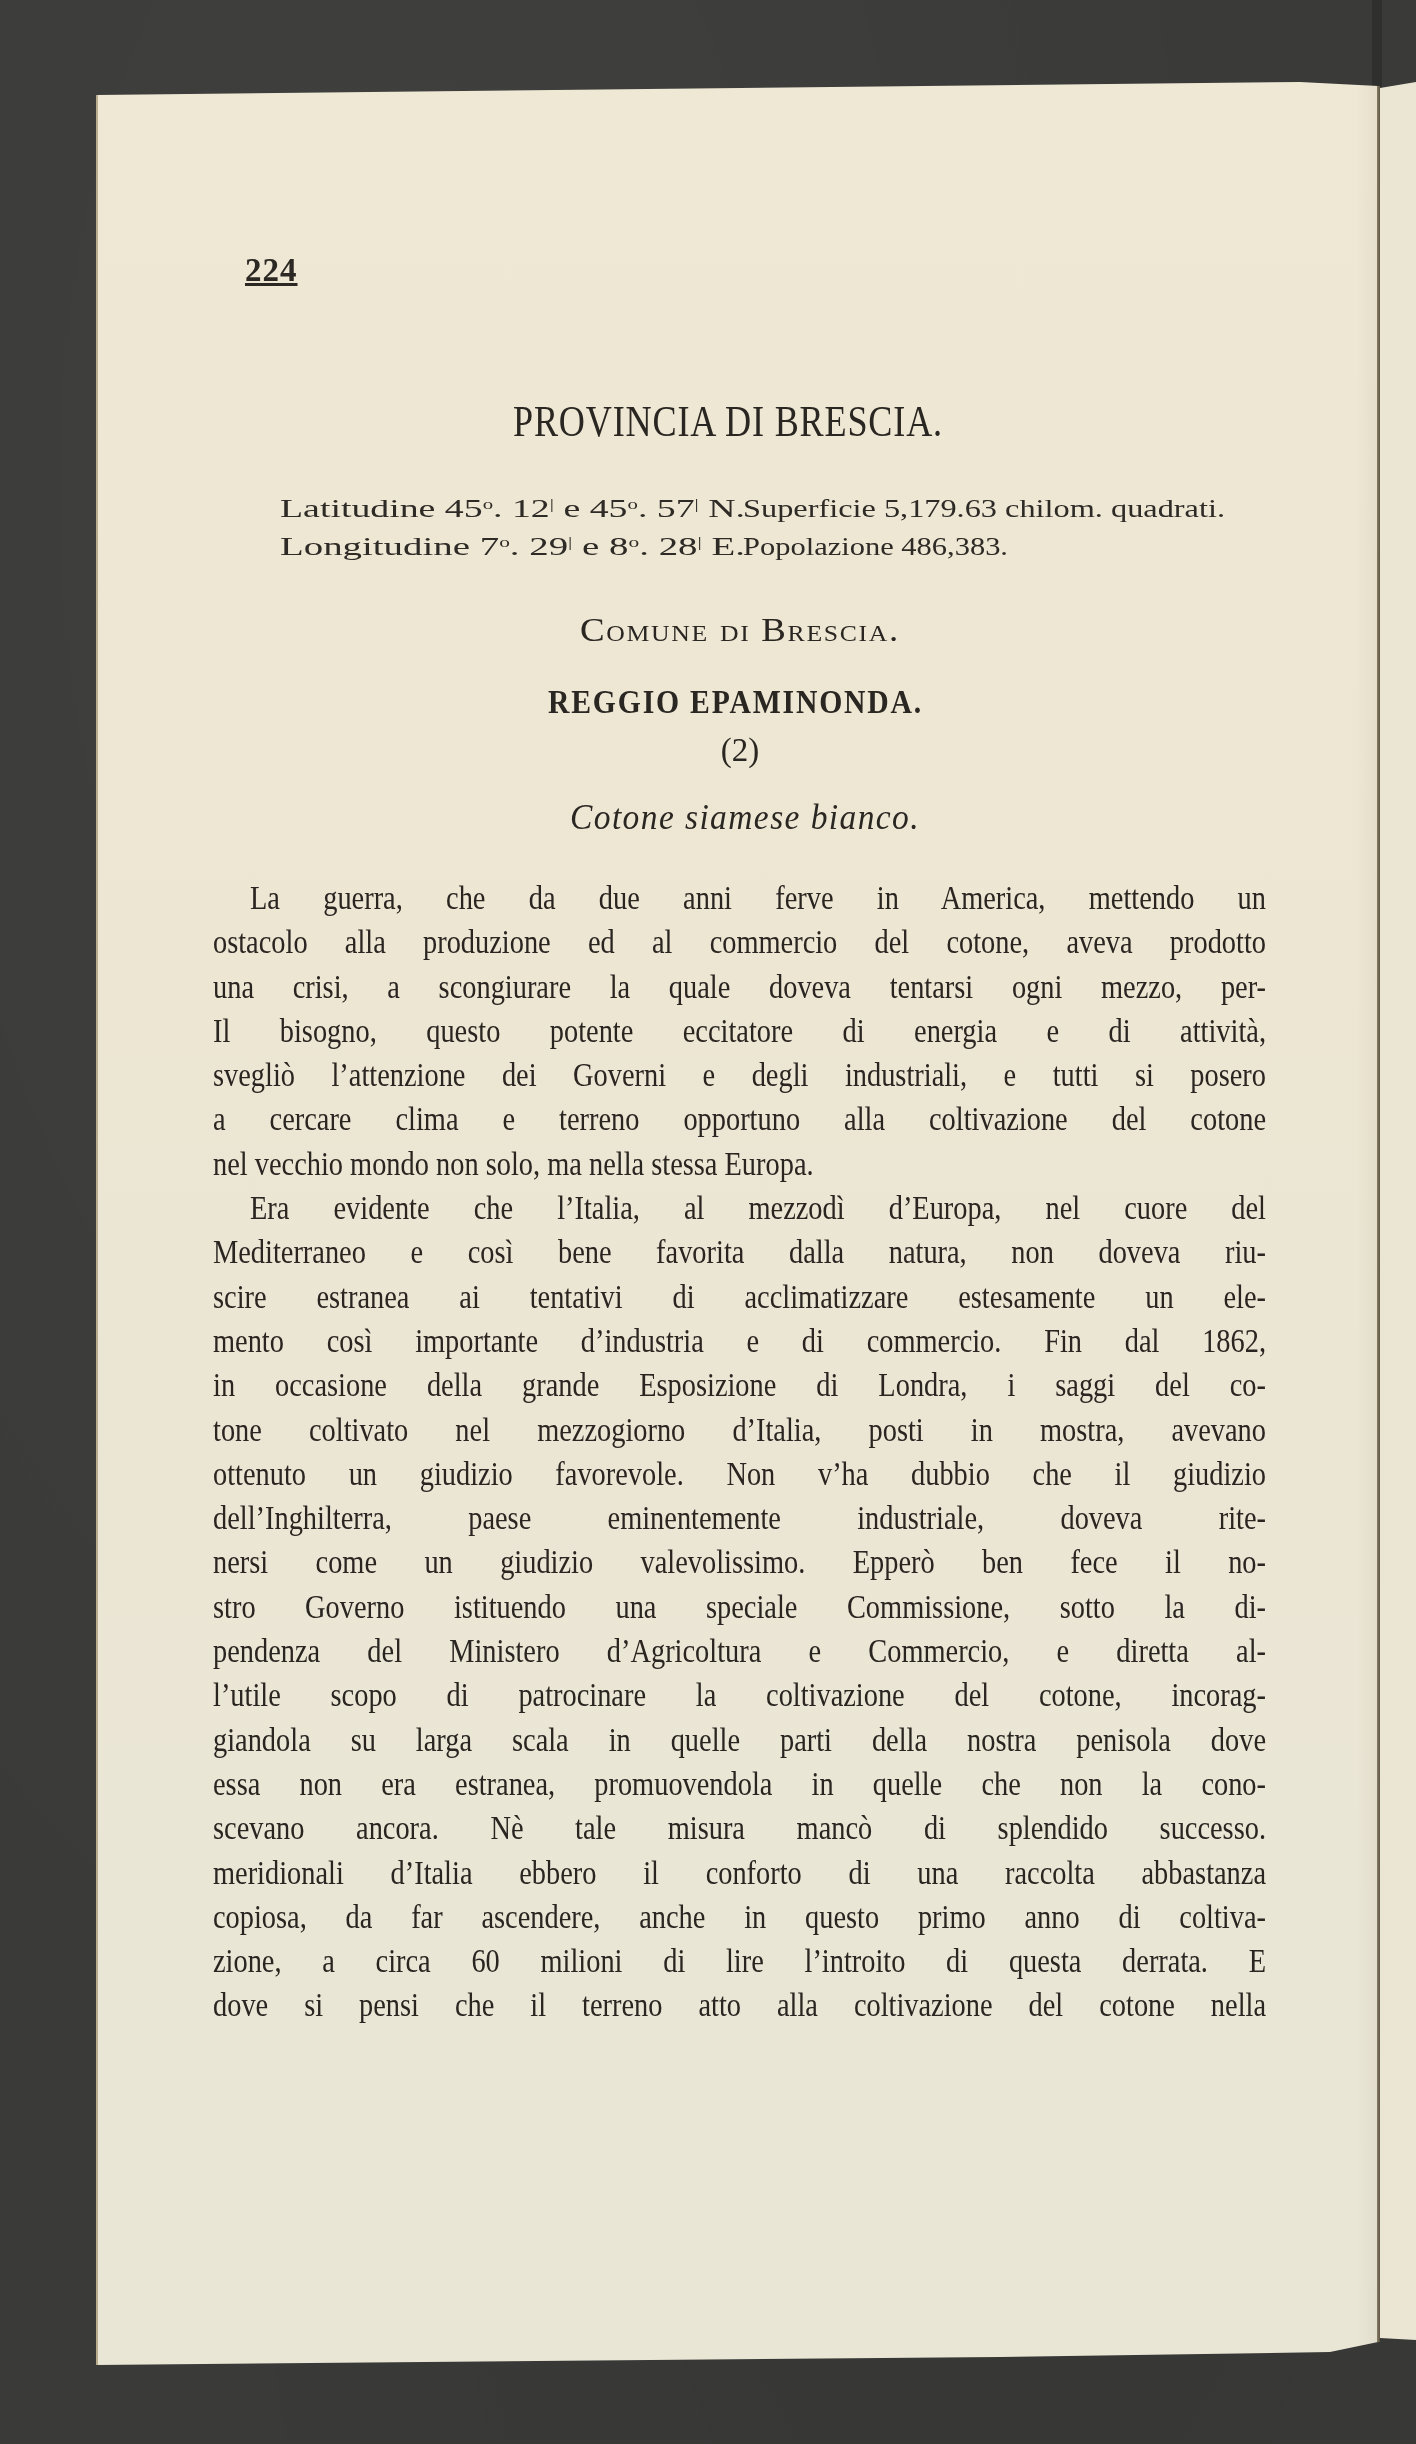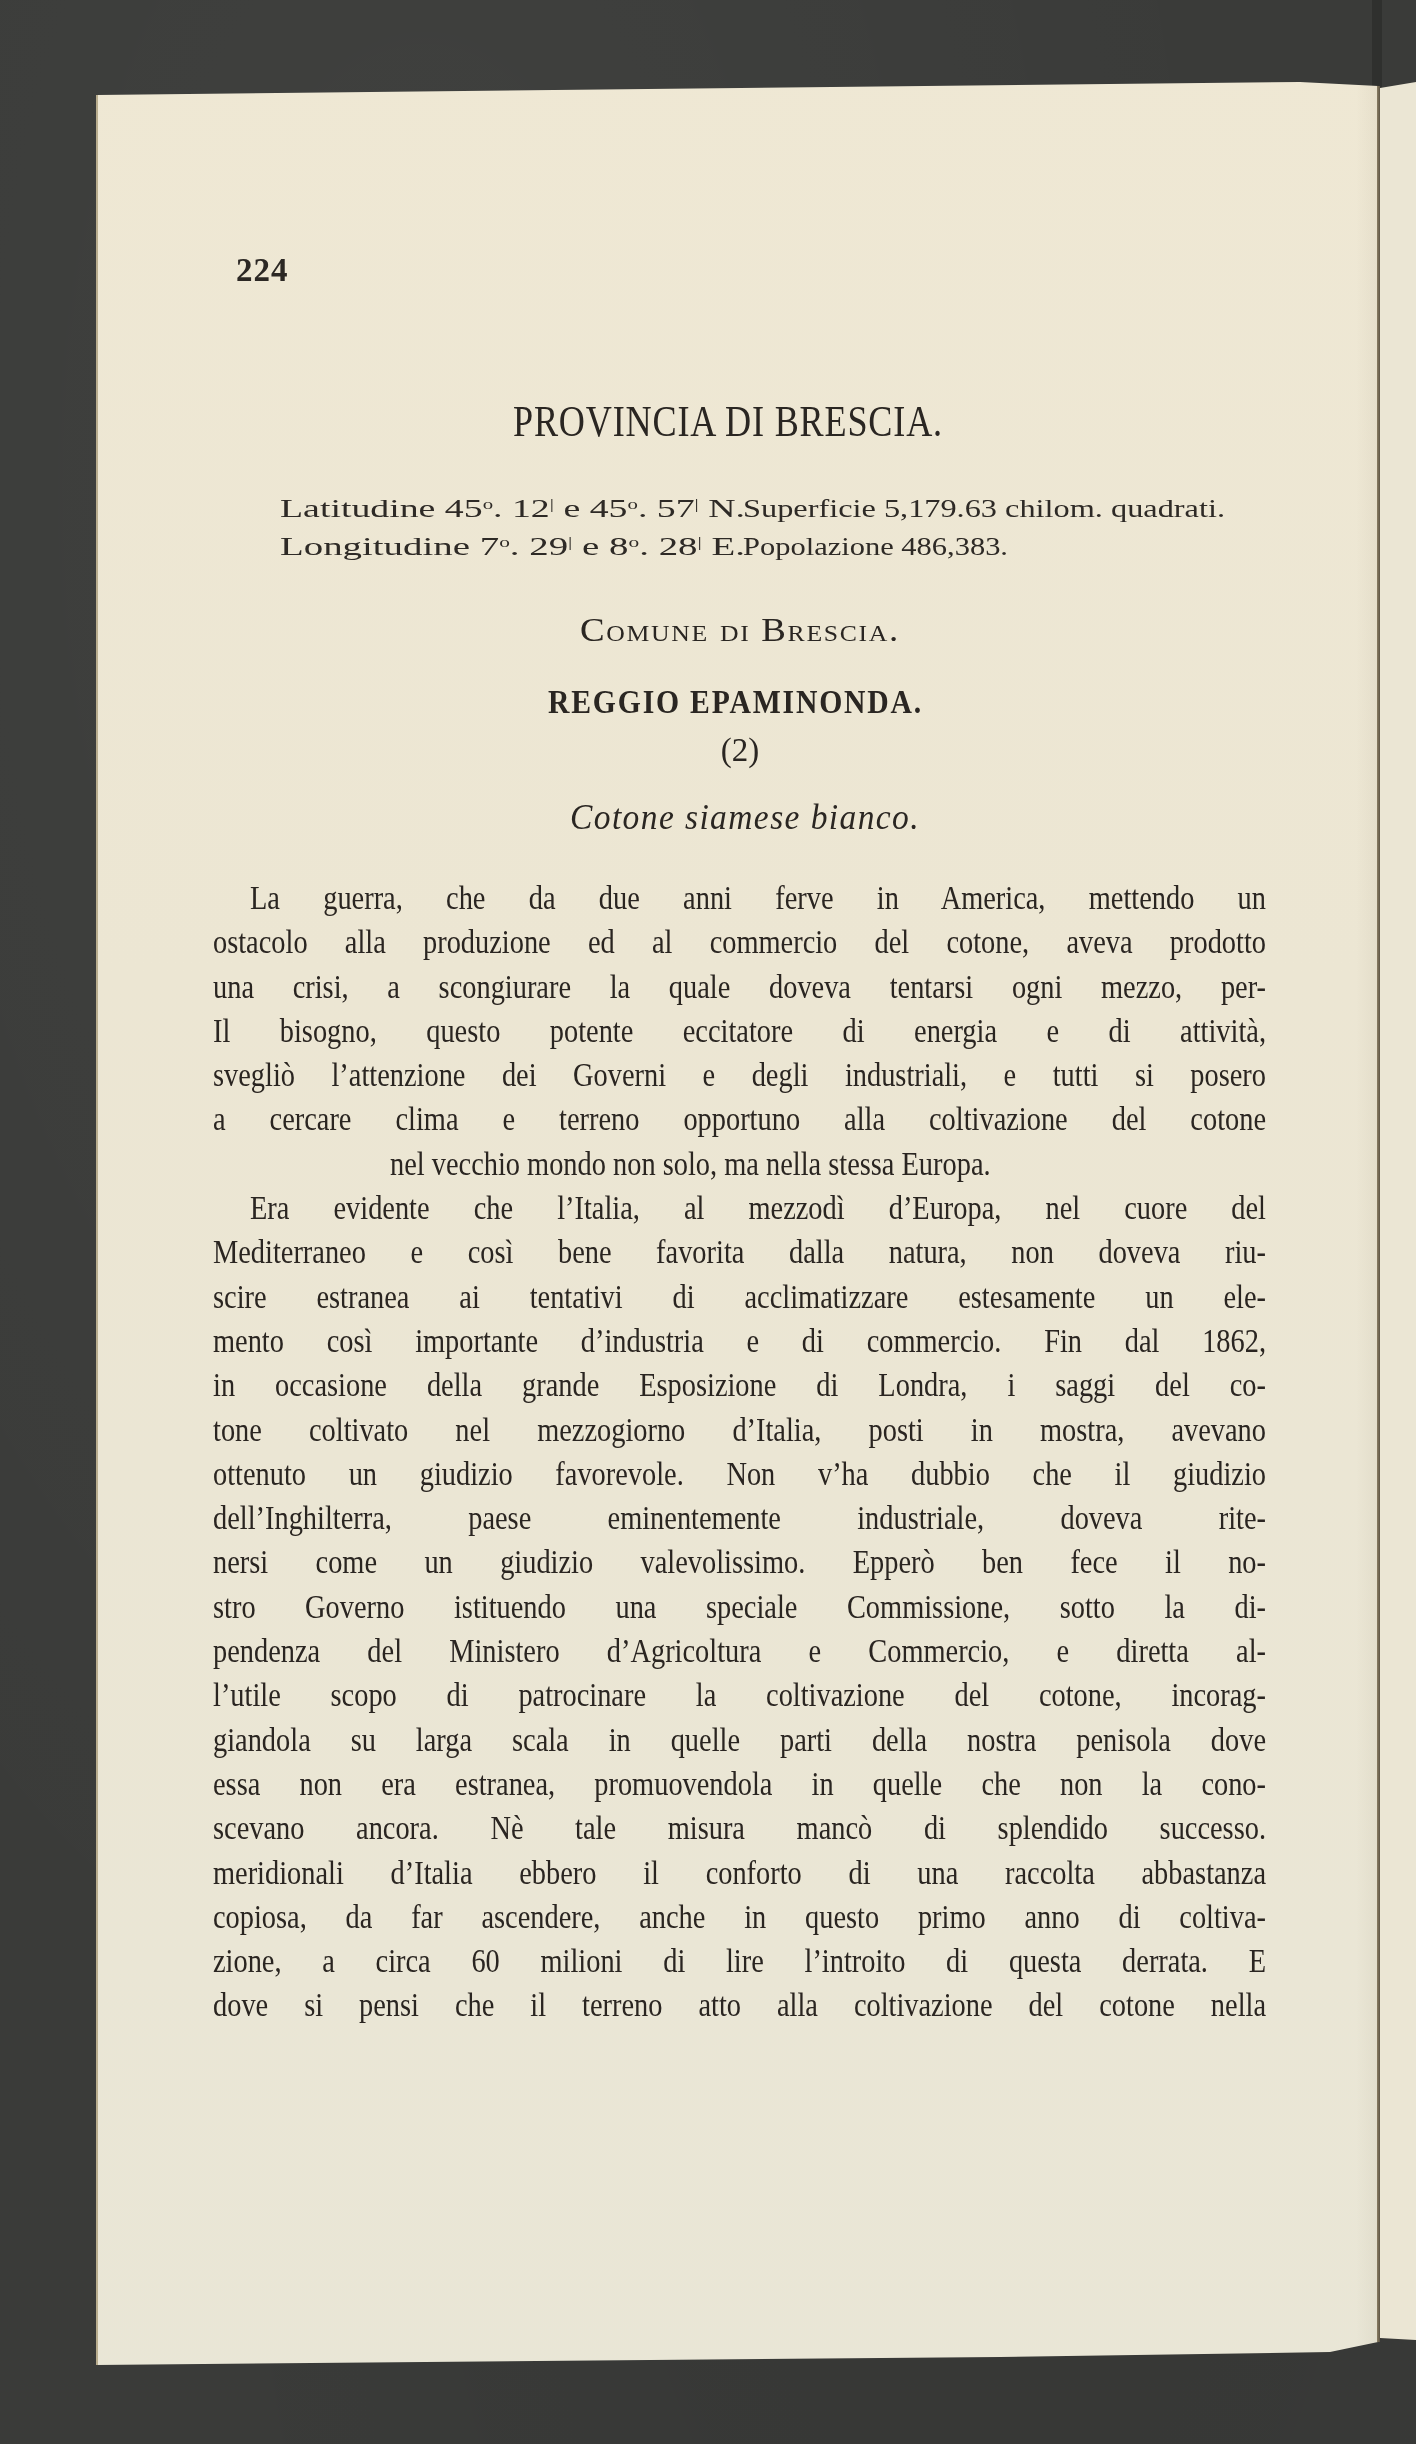--- a/index.html
+++ b/index.html
@@ -42,22 +42,22 @@
     position: absolute; left: 1377px; top: 86px; width: 3px; height: 2256px;
     background: linear-gradient(90deg, #8a7d63, #5e5545);
   }
   .dark-strip {
     position: absolute; left: 1372px; top: 0; width: 10px; height: 90px;
     background: #2f302e;
   }
 
   .txt { position: absolute; white-space: nowrap; }
   .page-number {
-    left: 236px; top: 252px; font-size: 33px; font-weight: bold;
-    letter-spacing: 1px; color: #2c2824;
+    left: 245px; top: 252px; font-size: 33px; font-weight: bold;
+    letter-spacing: 1px; color: #2c2824; text-decoration: underline;
   }
   .title {
     left: 513px; top: 396px; font-size: 44px; width: 560px;
     transform-origin: left top; transform: scaleX(0.82);
     letter-spacing: 1px;
   }
   .geo { font-size: 25px; color: #2e2a26; transform-origin: left top; }
   .geo-lat { left: 280px; top: 495px; transform: scaleX(0.93); }
   .geo-lon { left: 280px; top: 533px; transform: scaleX(0.93); }
   .geo-sup { left: 743px; top: 495px; transform: scaleX(0.93); }
@@ -71,21 +71,21 @@
   .author {
     left: 548px; top: 684px; font-size: 33px; font-weight: bold;
     letter-spacing: 2px; transform-origin: left top; transform: scaleX(0.95);
   }
   .note-ref { left: 0; width: 1480px; text-align: center; top: 732px; font-size: 33px; }
   .variety {
     left: 570px; top: 796px; font-size: 36px; font-style: italic;
     letter-spacing: 1.5px; transform-origin: left top; transform: scaleX(0.96);
   }
 
-  .body-text { position: absolute; left: 213px; top: 876px; width: 1053px; text-align: center; }
+  .body-text { position: absolute; left: 213px; top: 876px; width: 1053px; }
   .line {
     position: relative; height: 44.3px; line-height: 44px;
     font-size: 33px; color: #2a2521;
     white-space: nowrap;
   }
   .line-inner {
     display: inline-block; transform-origin: left center;
   }
   .line.indent .line-inner { margin-left: 37px; }
 </style>

